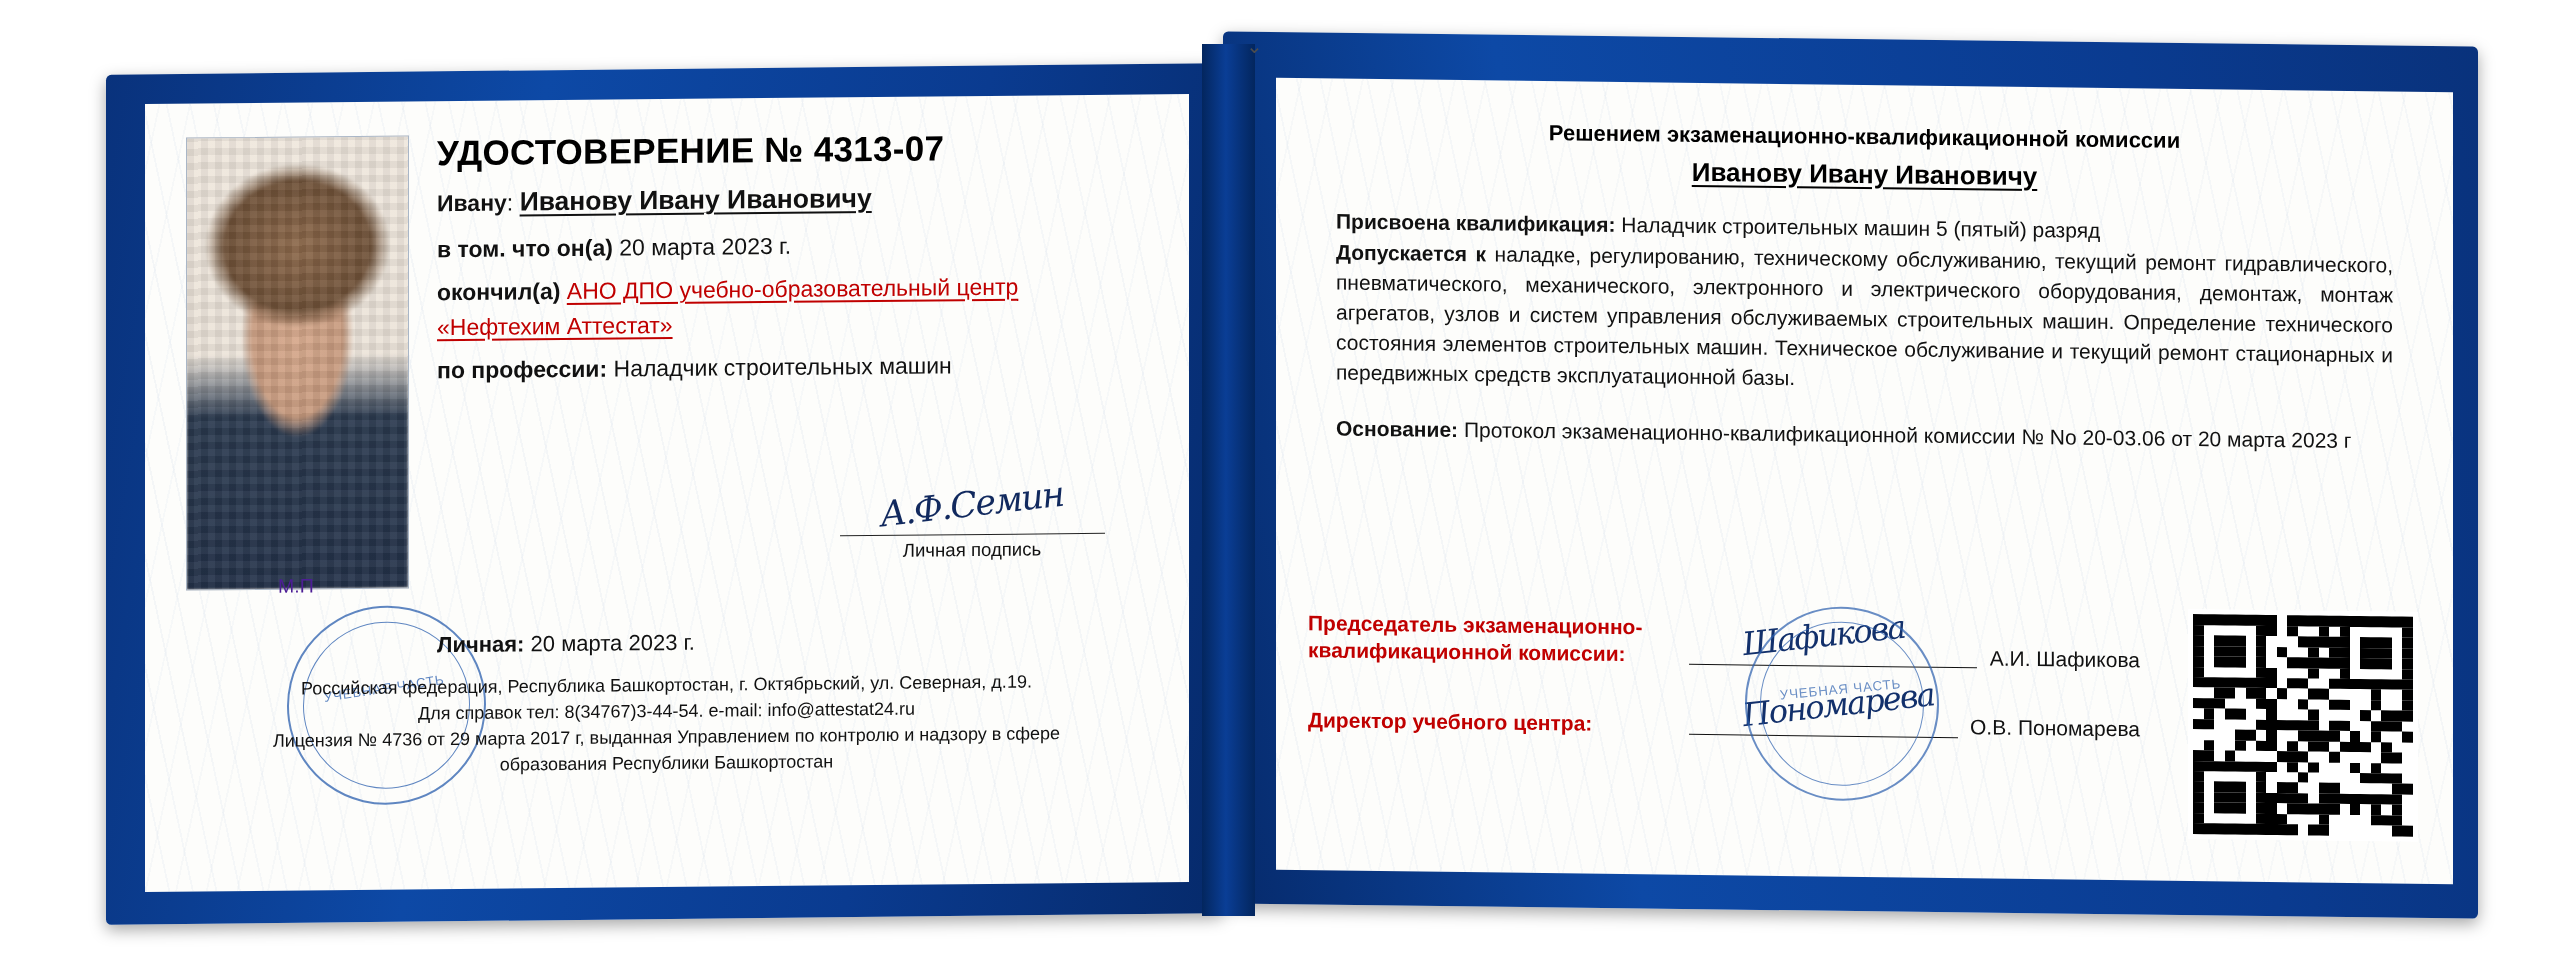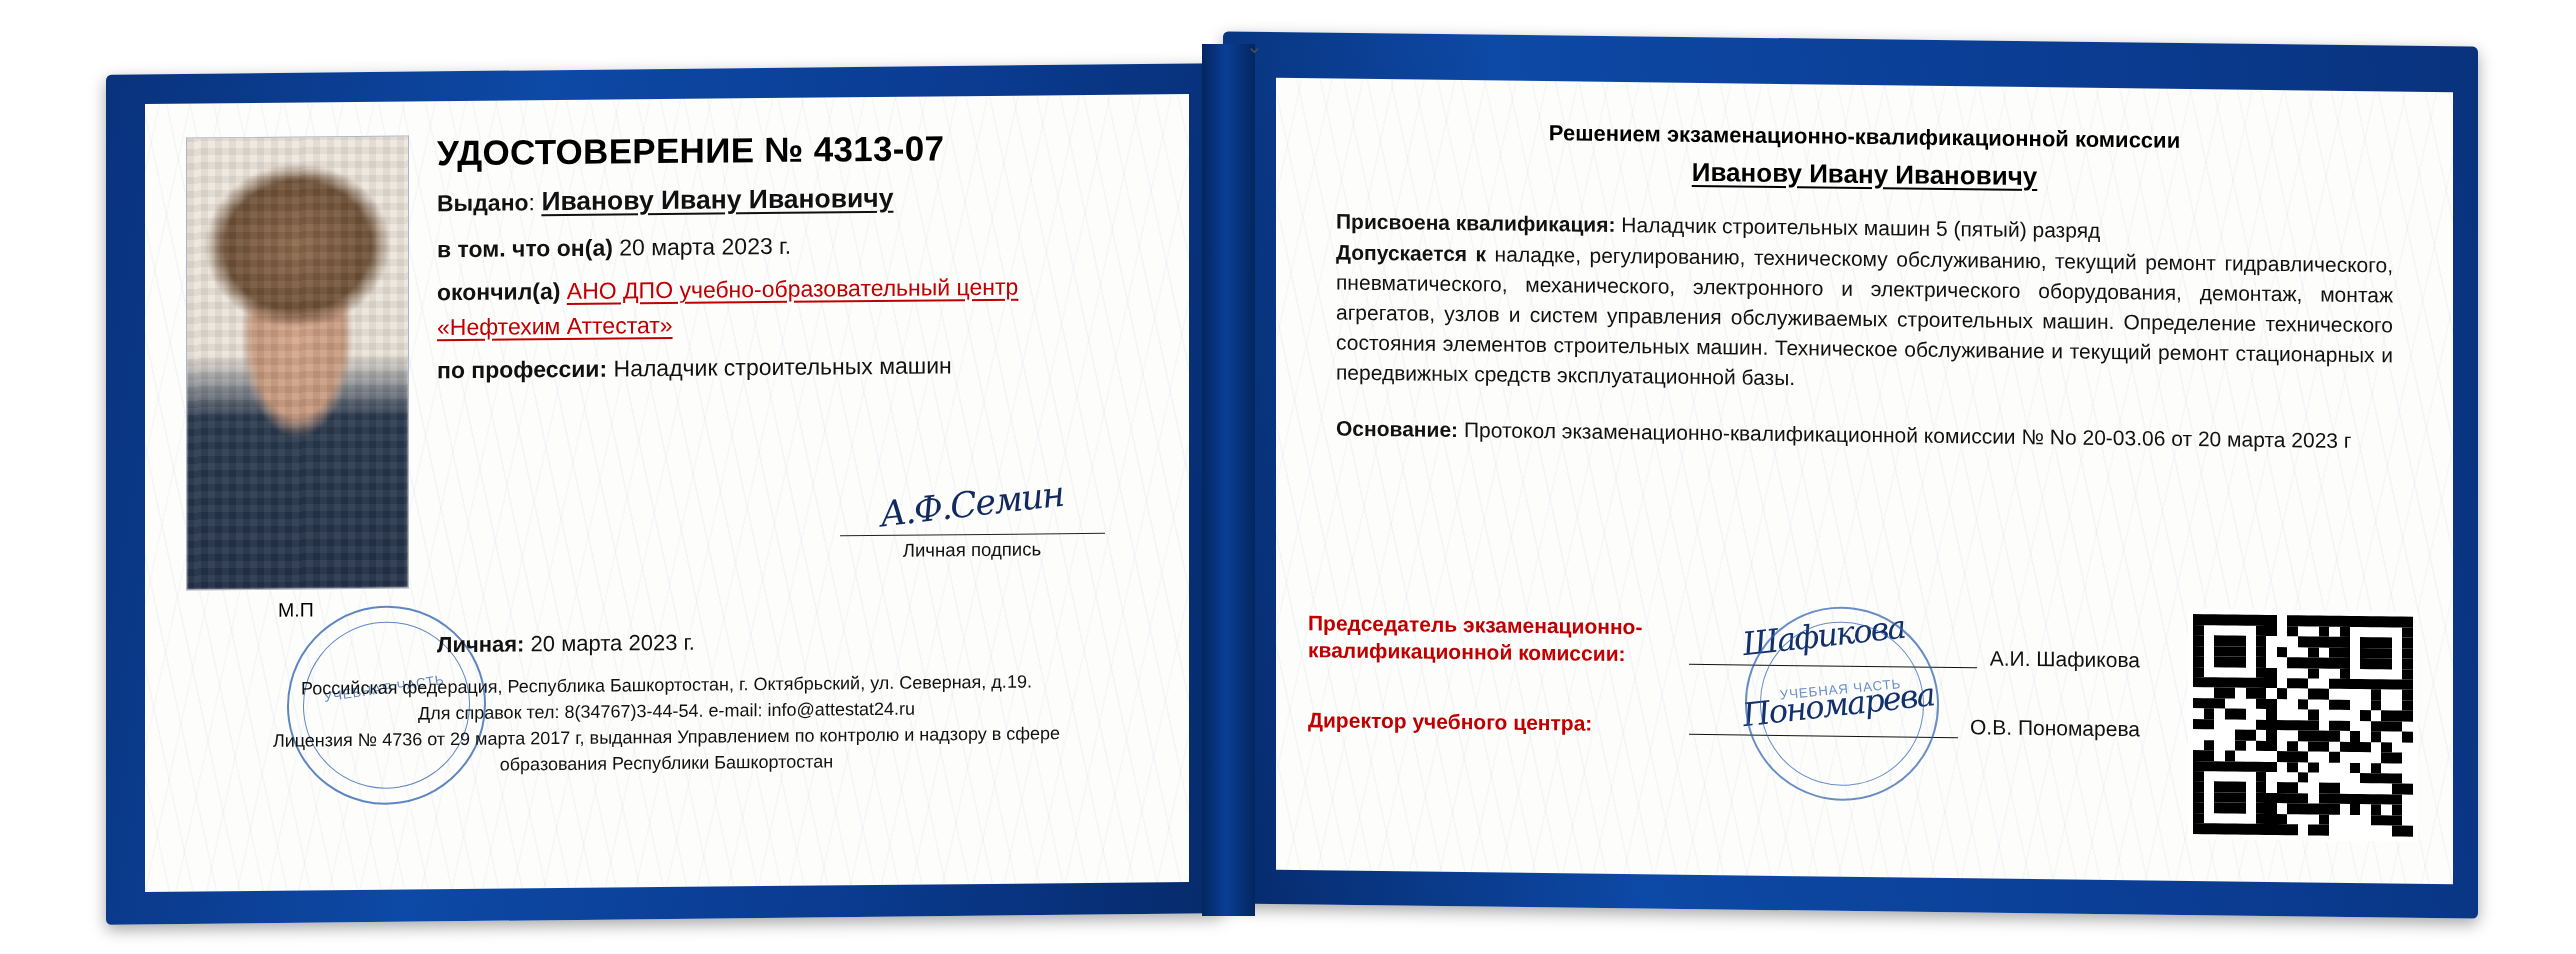--- a/index.html
+++ b/index.html
@@ -187,23 +187,23 @@
   }
   .sign-caption {
     font-size: 18.6px;
     color: #111;
     margin-top: 3.5px;
   }
 
   .mp {
     position: absolute;
     left: 133px;
-    top: 496px;
+    top: 472px;
     font-size: 19.5px;
-    color: #000000;
+    color: #4c1d95;
   }
 
   .stamp {
     position: absolute;
     left: 142px;
     top: 504px;
     width: 195px;
     height: 195px;
     border: 2.7px solid #2b5fae;
     border-radius: 50%;
@@ -379,21 +379,21 @@
 
       <div class="photo">
         <div class="face"></div>
         <div class="pix"></div>
       </div>
 
       <div class="title-block">
         <div class="doc-title">УДОСТОВЕРЕНИЕ № 4313-07</div>
 
         <div class="line-row">
-          <span class="lbl-bold">Выдано</span><span>:</span>
+          <span class="lbl-bold">Ивану</span><span>:</span>
           <span class="u-name">Иванову Ивану Ивановичу</span>
         </div>
 
         <div class="line-row">
           <span class="lbl-bold">в том. что он(а)</span>
           <span>20 марта 2023 г.</span>
         </div>
 
         <div class="line-row">
           <span class="lbl-bold">окончил(а)</span>

